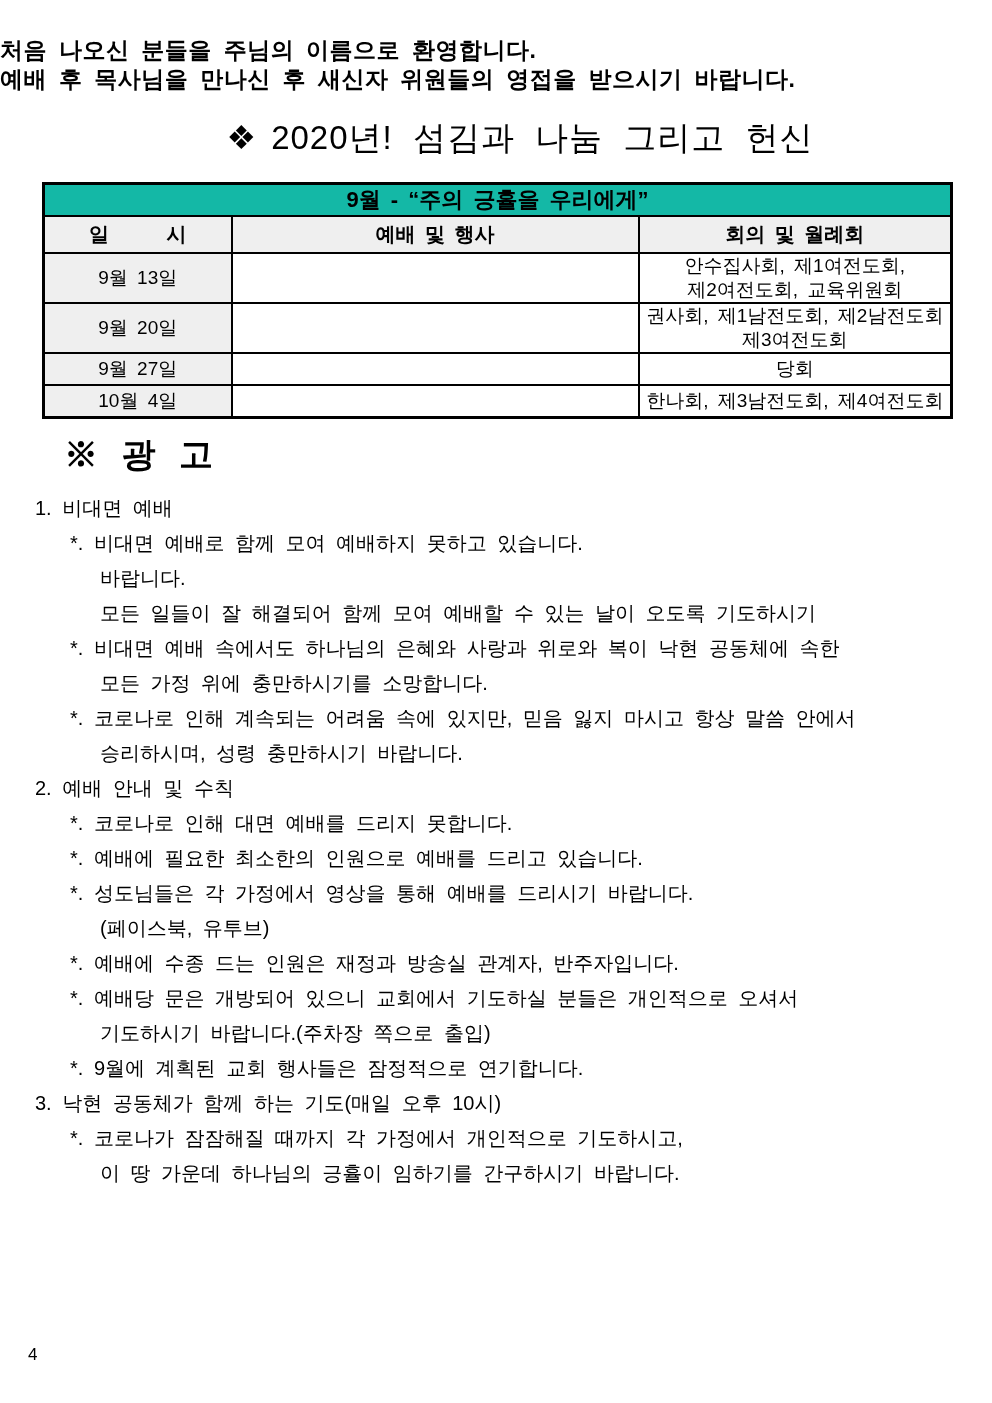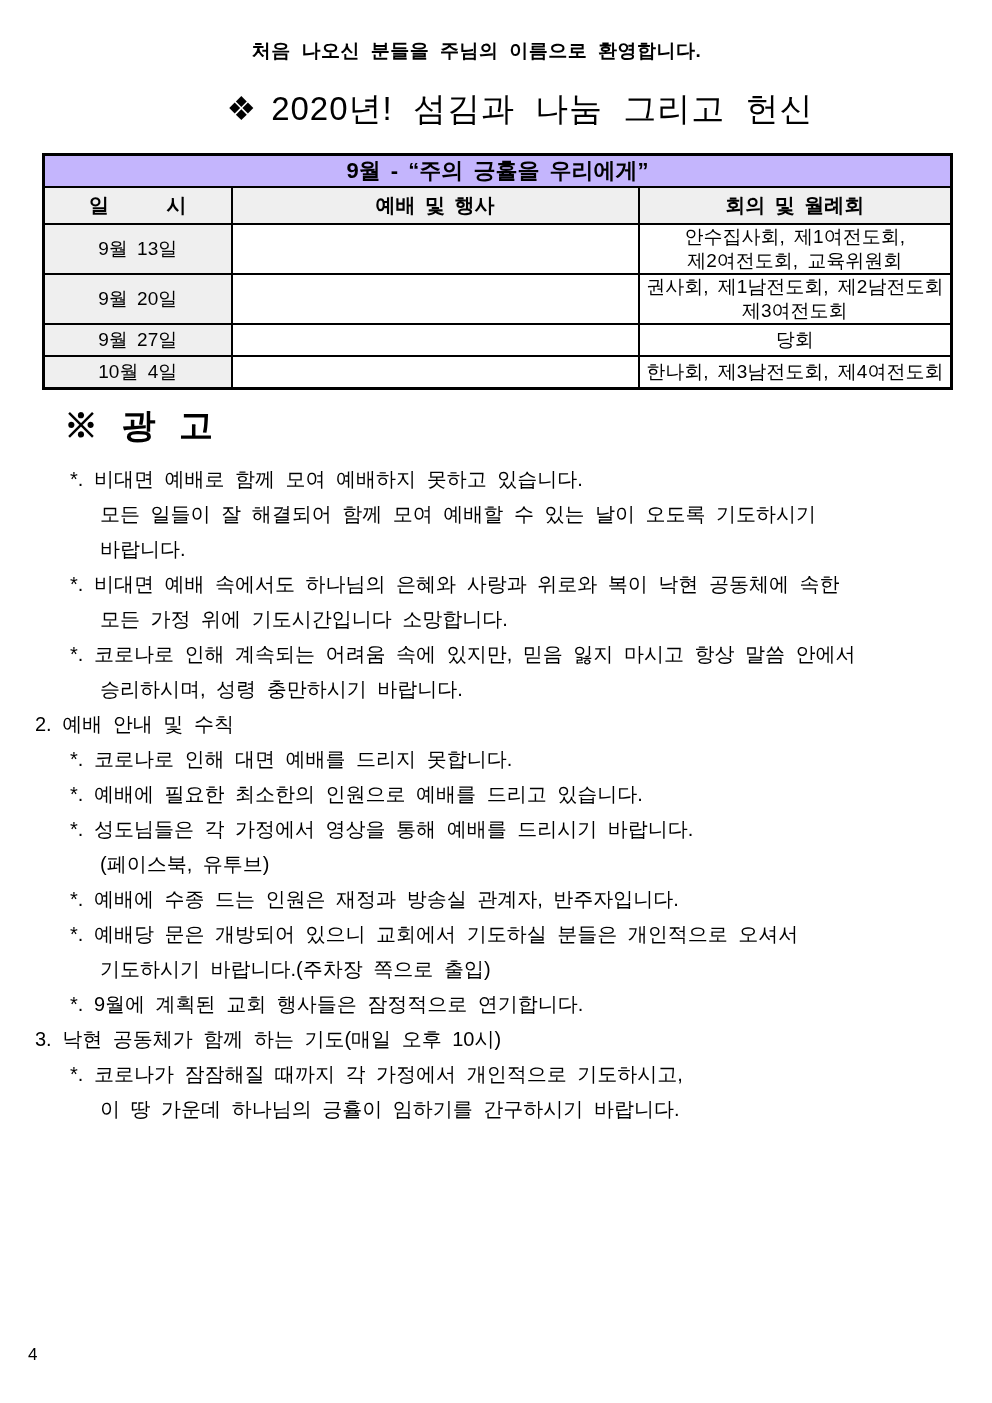--- a/index.html
+++ b/index.html
@@ -10,22 +10,22 @@
     color: #000000;
     font-family: "Liberation Sans", sans-serif;
     position: relative;
     overflow: hidden;
   }
 
   
   .welcome {
     padding-top: 36px;
     padding-right: 39px;
-    text-align: center;
-    font-size: 19px;
+    text-align: left;
+    font-size: 23px;
     font-weight: bold;
     line-height: 29px;
     word-spacing: 5px;
     letter-spacing: 0.5px;
   }
 
   
   .main-title {
     margin-top: 22px;
     padding-left: 48px;
@@ -47,21 +47,21 @@
     border: 3px solid #000;
   }
   table.schedule td {
     border: 2px solid #000;
     text-align: center;
     vertical-align: middle;
     padding: 0 4px;
     word-spacing: 4px;
   }
   td.caption-cell {
-    background: #c4b5fd;
+    background: #14b8a6;
     font-size: 22px;
     font-weight: bold;
     height: 30px;
     border-bottom: 4px double #000;
   }
   tr.head-row td {
     background: #efefef;
     font-size: 20px;
     font-weight: bold;
     height: 37px;
@@ -93,20 +93,21 @@
     left: 28px;
     top: 1345px;
     font-size: 17px;
   }
 </style>
 </head>
 <body>
 
 <div class="welcome">
   <div>처음 나오신 분들을 주님의 이름으로 환영합니다.</div>
+  <div>예배 후 목사님을 만나신 후 새신자 위원들의 영접을 받으시기 바랍니다.</div>
 </div>
 
 <div class="main-title">
   <span class="marker">❖</span><span>2020년! 섬김과 나눔 그리고 헌신</span>
 </div>
 
 <table class="schedule">
   <colgroup>
     <col style="width:188px">
     <col style="width:407px">
@@ -150,25 +151,26 @@
       <td>
         <div>한나회, 제3남전도회, 제4여전도회</div>
       </td>
     </tr>
   </tbody>
 </table>
 
 <div class="ann-heading">※ 광 고</div>
 
 <div class="ann-lines">
+  <div class="lv0">1. 비대면 예배</div>
   <div class="lv1">*. 비대면 예배로 함께 모여 예배하지 못하고 있습니다.</div>
+  <div class="lv2">바랍니다.</div>
   <div class="lv2">모든 일들이 잘 해결되어 함께 모여 예배할 수 있는 날이 오도록 기도하시기</div>
-  <div class="lv2">바랍니다.</div>
   <div class="lv1">*. 비대면 예배 속에서도 하나님의 은혜와 사랑과 위로와 복이 낙현 공동체에 속한</div>
-  <div class="lv2">모든 가정 위에 기도시간입니다 소망합니다.</div>
+  <div class="lv2">모든 가정 위에 충만하시기를 소망합니다.</div>
   <div class="lv1">*. 코로나로 인해 계속되는 어려움 속에 있지만, 믿음 잃지 마시고 항상 말씀 안에서</div>
   <div class="lv2">승리하시며, 성령 충만하시기 바랍니다.</div>
   <div class="lv0">2. 예배 안내 및 수칙</div>
   <div class="lv1">*. 코로나로 인해 대면 예배를 드리지 못합니다.</div>
   <div class="lv1">*. 예배에 필요한 최소한의 인원으로 예배를 드리고 있습니다.</div>
   <div class="lv1">*. 성도님들은 각 가정에서 영상을 통해 예배를 드리시기 바랍니다.</div>
   <div class="lv2">(페이스북, 유투브)</div>
   <div class="lv1">*. 예배에 수종 드는 인원은 재정과 방송실 관계자, 반주자입니다.</div>
   <div class="lv1">*. 예배당 문은 개방되어 있으니 교회에서 기도하실 분들은 개인적으로 오셔서</div>
   <div class="lv2">기도하시기 바랍니다.(주차장 쪽으로 출입)</div>

